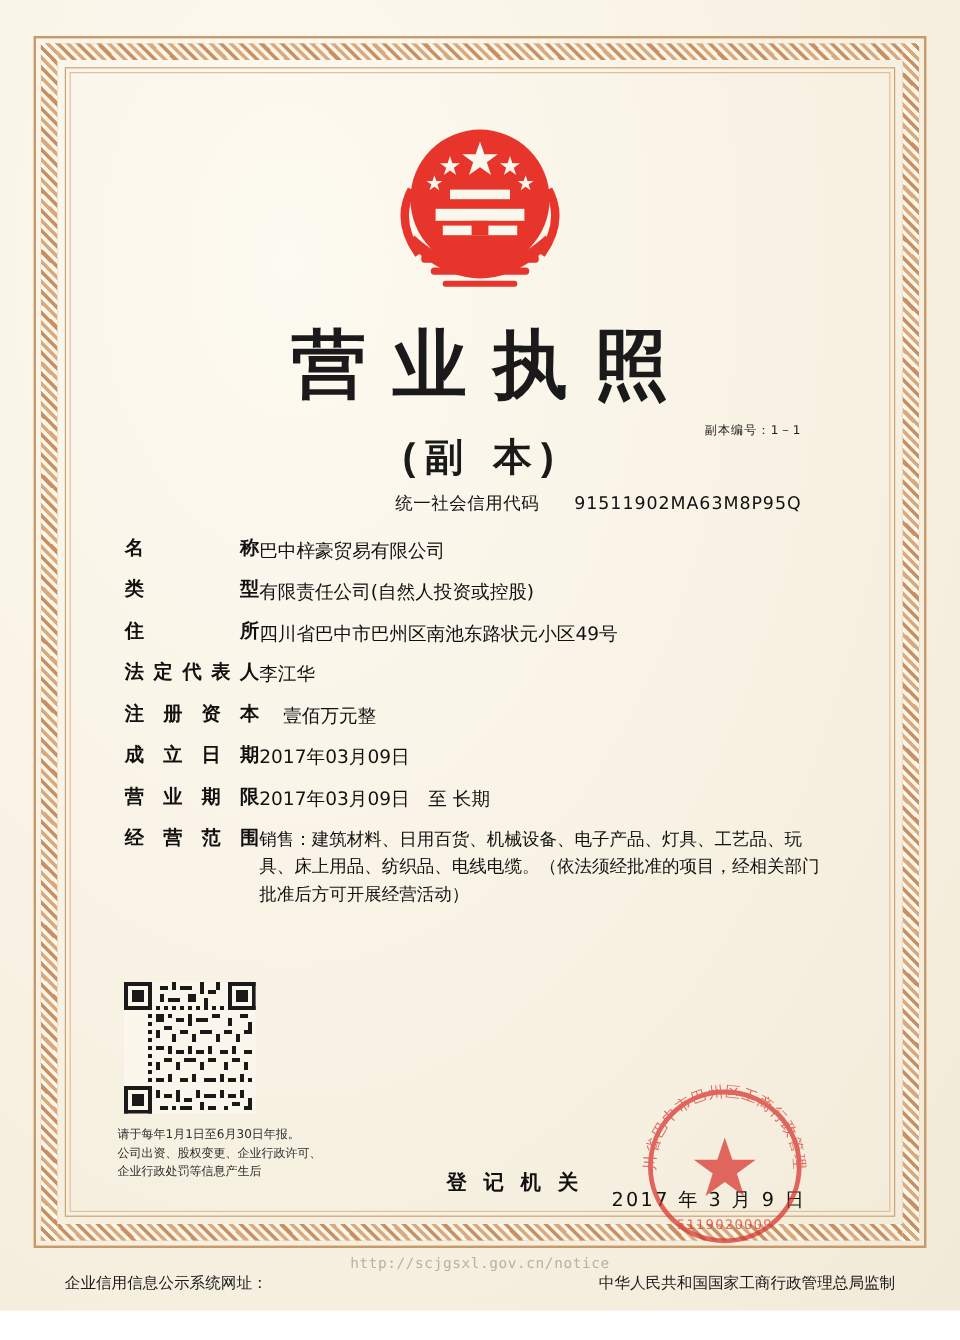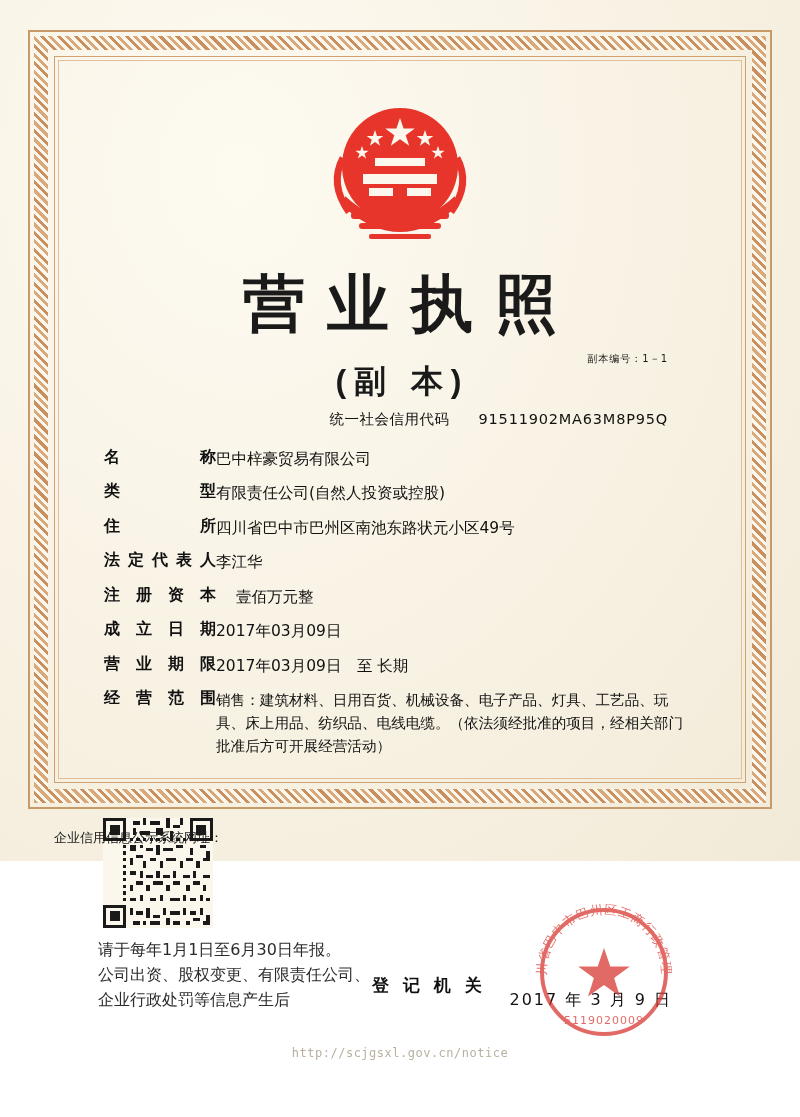--- a/index.html
+++ b/index.html
@@ -10,21 +10,21 @@
   body {
     width: 800px;
     height: 1117px;
     font-family: "Liberation Sans", sans-serif;
     overflow: hidden;
   }
 
   .page {
     position: relative;
     width: 800px;
-    height: 861px;
+    height: 1092px;
     background: #fbf7ec;
     background-image:
       radial-gradient(ellipse at 30% 20%, #fdfaf1 0%, #f7f1e2 60%, #f2ead8 100%);
   }
 
   
   .border-outer {
     position: absolute;
     left: 28px;
     top: 30px;
@@ -180,21 +180,21 @@
     top: 818px;
     width: 110px;
     height: 110px;
   }
 
   
   .notes {
     position: absolute;
     left: 98px;
     top: 938px;
-    font-size: 16px;
+    font-size: 10px;
     line-height: 1.55;
     color: #2b2b2b;
     font-family: "DejaVu Sans", sans-serif;
   }
 
   
   .registry-title {
     position: absolute;
     left: 372px;
     top: 930px;
@@ -492,21 +492,21 @@
         <rect x="19" y="30" width="1" height="2"></rect>
       <rect x="21" y="31" width="2" height="1"></rect>
         <rect x="25" y="31" width="1" height="1"></rect>
       <rect x="27" y="30" width="2" height="1"></rect>
         <rect x="30" y="31" width="2" height="1"></rect>
     </g>
   </svg>
 
   <div class="notes">
     <div>请于每年1月1日至6月30日年报。</div>
-    <div>公司出资、股权变更、有限责任公司、</div>
+    <div>公司出资、股权变更、企业行政许可、</div>
     <div>企业行政处罚等信息产生后</div>
   </div>
 
   <div class="registry-title">登 记 机 关</div>
   <div class="reg-date">2017 年 3 月 9 日</div>
 
   <svg class="seal" viewBox="0 0 160 160">
     <defs>
       <path id="sealArc" d="M 80,80 m -58,0 a 58,58 0 1,1 116,0" fill="none"></path>
       <path id="sealArcText" d="M 22,80 a 58,58 0 1,1 116,0" fill="none"></path>
@@ -515,14 +515,15 @@
     <polygon points="80,56 86.3,74.4 105.8,74.4 90.1,86 96,104.6 80,93 64,104.6 69.9,86 54.2,74.4 73.7,74.4" fill="#d8322c"></polygon>
     <text font-size="12.5" fill="#d8322c" font-family="'DejaVu Sans', sans-serif" letter-spacing="1">
       <textPath href="#sealArcText" startOffset="50%" text-anchor="middle">四川省巴中市巴州区工商行政管理局</textPath>
     </text>
     <text x="80" y="132" font-size="11" fill="#d8322c" text-anchor="middle" font-family="'DejaVu Sans', sans-serif" letter-spacing="1">5119020009</text>
   </svg>
 
   <div class="faint-url">http://scjgsxl.gov.cn/notice</div>
 
   <div class="bottom-left">企业信用信息公示系统网址：</div>
+  <div class="bottom-right">中华人民共和国国家工商行政管理总局监制</div>
 
 </div>
 
 </body></html>

